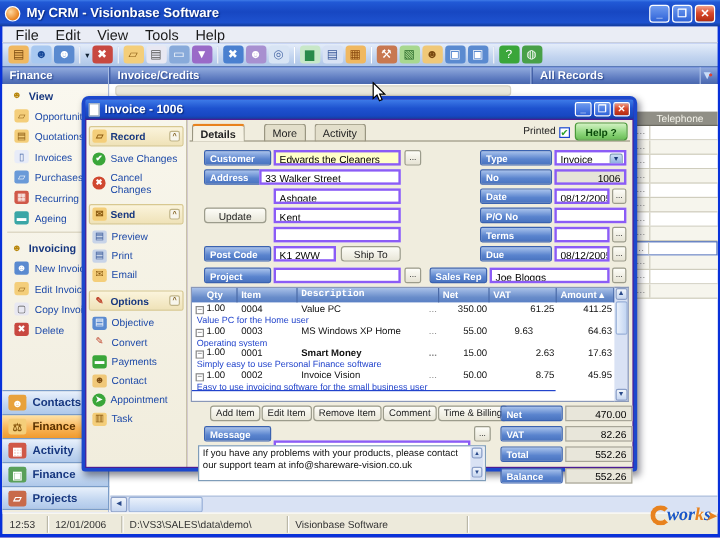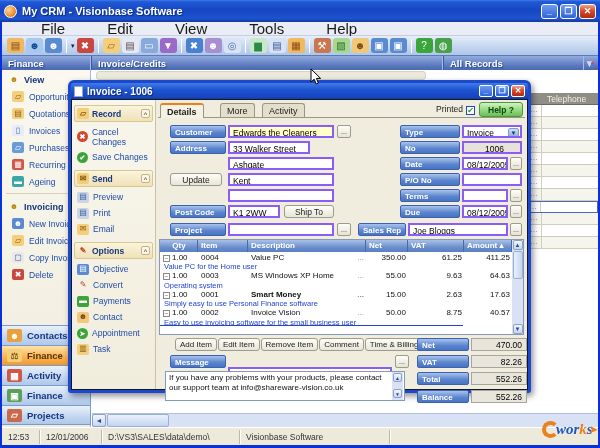--- a/index.html
+++ b/index.html
@@ -16,21 +16,21 @@
   .title-text { color:#fff; font-weight:bold; font-size:11px; text-shadow:1px 1px 1px #0a2a7a; flex:1; }
   .winbtns { display:flex; gap:2px; }
   .winbtn { width:17px; height:15px; border-radius:3px; border:1px solid #fff;
     background:linear-gradient(180deg,#6F9BEF,#2E62D8); color:#fff; font-size:9px; line-height:13px;
     text-align:center; font-weight:bold; }
   .winbtn.close { background:linear-gradient(180deg,#F0A088,#D9492C 45%,#B02A10); }
 
   
   .menubar { position:absolute; left:2px; top:22px; width:596px; height:14px;
     background:#EAEDF5; display:flex; align-items:center; padding-left:4px; border-bottom:1px solid #C8CEDC; }
-  .menu-item { padding:0 7px; color:#1a1a1a; font-size:15px;margin-left:28px; }
+  .menu-item { padding:0 7px; color:#1a1a1a; font-size:12px; }
 
   
   .toolbar { position:absolute; left:2px; top:36px; width:596px; height:20px;
     background:linear-gradient(180deg,#E6EEFA,#C2D4EF 60%,#AFC6E8); border-bottom:1px solid #5A7AB8;
     display:flex; align-items:center; padding-left:4px; }
   .tb-icon { width:17px; height:15px; margin:0 1px; border-radius:3px; display:flex; align-items:center;
     justify-content:center; font-size:10px; line-height:1; }
   .tb-sep { width:1px; height:14px; background:#8FA6CC; border-right:1px solid #fff; margin:0 3px; }
   .tb-caret { font-size:7px; color:#123; margin:0 1px; }
 
@@ -80,21 +80,21 @@
   
   .hscroll { position:absolute; left:0px; top:343px; width:506px; height:14px; background:#D9E2F4;
     border-top:1px solid #B0C0DC; display:flex; }
   .hs-arrow { width:14px; height:13px; background:linear-gradient(180deg,#F2F6FC,#C6D6F0);
     border:1px solid #8CA0C8; border-radius:2px; color:#2A4A8A; font-size:7px; text-align:center; line-height:12px; }
   .hs-thumb { width:62px; height:13px; margin-left:1px; background:linear-gradient(180deg,#EAF1FB,#C2D5F2);
     border:1px solid #98B0D8; border-radius:2px; }
 
   
   .dialog { position:absolute; left:68px; top:80px; width:463px; height:313px;
-    border:3px solid #1C48CC; border-radius:6px 6px 3px 3px; background:#0f172a;
+    border:3px solid #1C48CC; border-radius:6px 6px 3px 3px; background:#4c1d95;
     box-shadow:2px 3px 6px rgba(0,0,20,.45); z-index:5; }
   .dlg-title { position:absolute; left:0; top:0; right:0; height:16px;
     background:linear-gradient(180deg,#3E7BE8,#1E52CF 45%,#1747C2 85%,#163E9E);
     display:flex; align-items:center; padding:0 3px; border-radius:2px 2px 0 0; }
   .dlg-doc-icon { width:9px; height:11px; background:#fff; border:1px solid #9AB; margin-right:4px; }
   .dlg-title-text { color:#fff; font-weight:bold; font-size:10px; text-shadow:1px 1px 1px #0a2a7a; flex:1; }
   .dlg-winbtn { width:14px; height:12px; border-radius:2px; border:1px solid #fff; margin-left:2px;
     background:linear-gradient(180deg,#6F9BEF,#2E62D8); color:#fff; font-size:8px; line-height:10px;
     text-align:center; font-weight:bold; }
   .dlg-winbtn.close { background:linear-gradient(180deg,#F0A088,#D9492C 45%,#B02A10); }
@@ -123,21 +123,21 @@
   .help-btn { position:absolute; top:2px; right:4px; width:44px; height:15px;
     background:linear-gradient(180deg,#D2F2C2,#8ED67C 60%,#6CBE58); border:1px solid #4A9A3A; border-radius:3px;
     color:#0A4A0A; font-weight:bold; font-size:8.5px; text-align:center; line-height:14px; }
 
   .pill { position:absolute; height:13px; background:linear-gradient(180deg,#A8C2EC,#5A84CE 60%,#4A74C0);
     border:1px solid #3A62B0; border-radius:2px; color:#fff; font-size:8px; font-weight:bold;
     padding:1.5px 0 0 4px; overflow:hidden; white-space:nowrap; }
   .field { position:absolute; height:13px; background:#fff; border:2px solid #8b5cf6; font-size:8.5px;
     padding:1px 2px 0 3px; overflow:hidden; white-space:nowrap; color:#000; }
   .field.yellow { background:#FFFFC8; }
-  .field.grey { background:#E6E4D8; text-align:right; padding-right:16px; }
+  .field.grey { background:#E6E4D8; text-align:right; padding-right:3px; }
   .dots-btn { position:absolute; width:14px; height:13px; background:linear-gradient(180deg,#FDFDF8,#E6E3D4);
     border:1px solid #9C9C8C; border-radius:2px; font-size:7px; text-align:center; line-height:11px; color:#333; }
   .push-btn { position:absolute; height:13px; background:linear-gradient(180deg,#FDFDF8,#E8E6D8);
     border:1px solid #9C9C8C; border-radius:3px; font-size:8.5px; text-align:center; color:#222; padding-top:1px; }
   .drop-arrow { position:absolute; right:1px; top:1px; width:11px; height:10px;
     background:linear-gradient(180deg,#CCDEF6,#86AADE); border:1px solid #7F9DB9; border-radius:2px;
     color:#1A3A7A; font-size:6px; text-align:center; line-height:9px; }
 
   
   .itable { position:absolute; left:3px; top:139px; width:358px; height:96px; border:1px solid #8A98B8;
@@ -403,26 +403,26 @@
       <div class="dlg-winbtn close">✕</div>
     </div>
 
     <div class="dlg-sidebar" id="dlg-sidebar">
         <div class="dg-header">
           <span class="mini-icon" style="color: rgb(138, 90, 16); background: rgb(244, 206, 122);">▱</span>
           <span>Record</span>
           <span class="dg-chevron">^</span>
         </div>
         <div class="dg-item">
+          <span class="round-icon" style="color: rgb(255, 255, 255); background: rgb(58, 166, 58); border-radius: 50%;">✔</span>
+          <span>Save Changes</span>
+        </div>
+        <div class="dg-item">
           <span class="round-icon" style="color: rgb(255, 255, 255); background: rgb(208, 72, 48); border-radius: 50%;">✖</span>
           <span>Cancel Changes</span>
-        </div>
-        <div class="dg-item">
-          <span class="round-icon" style="color: rgb(255, 255, 255); background: rgb(58, 166, 58); border-radius: 50%;">✔</span>
-          <span>Save Changes</span>
         </div>
         <div class="dg-header">
           <span class="mini-icon" style="color: rgb(138, 90, 16); background: rgb(244, 206, 122);">✉</span>
           <span>Send</span>
           <span class="dg-chevron">^</span>
         </div>
         <div class="dg-item">
           <span class="mini-icon" style="color: rgb(58, 90, 154); background: rgb(200, 212, 232);">▤</span>
           <span>Preview</span>
         </div>
@@ -475,21 +475,21 @@
       <div class="printed-row">
         <span>Printed</span><span class="chk">✔</span>
       </div>
       <div class="help-btn">Help ?</div>
 
       <div class="pill" style="left:14px;top:25px;width:56px">Customer</div>
       <div class="field yellow" style="left:72px;top:25px;width:106px">Edwards the Cleaners</div>
       <div class="dots-btn" style="left:181px;top:25px">...</div>
 
       <div class="pill" style="left:14px;top:41px;width:56px">Address</div>
-      <div class="field" style="left:72px;top:41px;width:82px">33 Walker Street</div>
+      <div class="field" style="left:60px;top:41px;width:118px">33 Walker Street</div>
       <div class="field" style="left:72px;top:57px;width:106px">Ashgate</div>
       <div class="push-btn" style="left:14px;top:73px;width:52px">Update</div>
       <div class="field" style="left:72px;top:73px;width:106px">Kent</div>
       <div class="field" style="left:72px;top:89px;width:106px"></div>
 
       <div class="pill" style="left:14px;top:105px;width:56px">Post Code</div>
       <div class="field" style="left:72px;top:105px;width:52px">K1 2WW</div>
       <div class="push-btn" style="left:128px;top:105px;width:50px">Ship To</div>
 
       <div class="pill" style="left:244px;top:25px;width:60px">Type</div>
@@ -519,21 +519,21 @@
       <div class="field" style="left:72px;top:123px;width:106px"></div>
       <div class="dots-btn" style="left:181px;top:123px">...</div>
       <div class="pill" style="left:202px;top:123px;width:48px">Sales Rep</div>
       <div class="field" style="left:252px;top:123px;width:100px">Joe Bloggs</div>
       <div class="dots-btn" style="left:354px;top:123px;width:12px">...</div>
 
       <div class="itable">
         <div class="it-header" id="it-header">
             <div style="width: 38px; text-align: center;">Qty</div>
             <div style="width: 50px;">Item</div>
-            <div style="width: 118px;">Description</div>
+            <div style="width: 118px; font-family: Liberation Mono, monospace;">Description</div>
             <div style="width: 42px;">Net</div>
             <div style="width: 56px;">VAT</div>
             <div style="width: 48px;">Amount ▴</div>
           </div>
         <div id="it-body">
             <div class="it-row">
               <div style="width: 38px;"><span class="expand-box">–</span>1.00</div>
               <div style="width: 50px;">0004</div>
               <div style="width: 118px; display: flex; justify-content: space-between;">
                 <span>Value PC</span>
@@ -545,21 +545,21 @@
             </div>
             <div class="it-note">Value PC for the Home user</div>
             <div class="it-row">
               <div style="width: 38px;"><span class="expand-box">–</span>1.00</div>
               <div style="width: 50px;">0003</div>
               <div style="width: 118px; display: flex; justify-content: space-between;">
                 <span>MS Windows XP Home</span>
                 <span style="color: rgb(136, 136, 136);">...</span>
               </div>
               <div class="num" style="width: 42px;">55.00</div>
-              <div class="num" style="width: 56px;">9.63</div>
+              <div class="num" style="width: 56px; text-align: center;">9.63</div>
               <div class="num" style="width: 48px;">64.63</div>
             </div>
             <div class="it-note">Operating system</div>
             <div class="it-row">
               <div style="width: 38px;"><span class="expand-box">–</span>1.00</div>
               <div style="width: 50px;">0001</div>
               <div style="width: 118px; display: flex; justify-content: space-between; font-weight: bold;">
                 <span>Smart Money</span>
                 <span style="color: rgb(136, 136, 136);">...</span>
               </div>
@@ -570,21 +570,21 @@
             <div class="it-note">Simply easy to use Personal Finance software</div>
             <div class="it-row">
               <div style="width: 38px;"><span class="expand-box">–</span>1.00</div>
               <div style="width: 50px;">0002</div>
               <div style="width: 118px; display: flex; justify-content: space-between;">
                 <span>Invoice Vision</span>
                 <span style="color: rgb(136, 136, 136);">...</span>
               </div>
               <div class="num" style="width: 42px;">50.00</div>
               <div class="num" style="width: 56px;">8.75</div>
-              <div class="num" style="width: 48px;">40.57</div>
+              <div class="num" style="width: 48px;">45.95</div>
             </div>
             <div class="it-note clip">Easy to use invoicing software for the small business user</div>
           </div>
       </div>
       <div class="vscroll">
         <div class="vs-arrow">▲</div>
         <div class="vs-thumb"></div>
         <div class="vs-bottom">
             <div class="vs-arrow">▼</div>
           </div>

